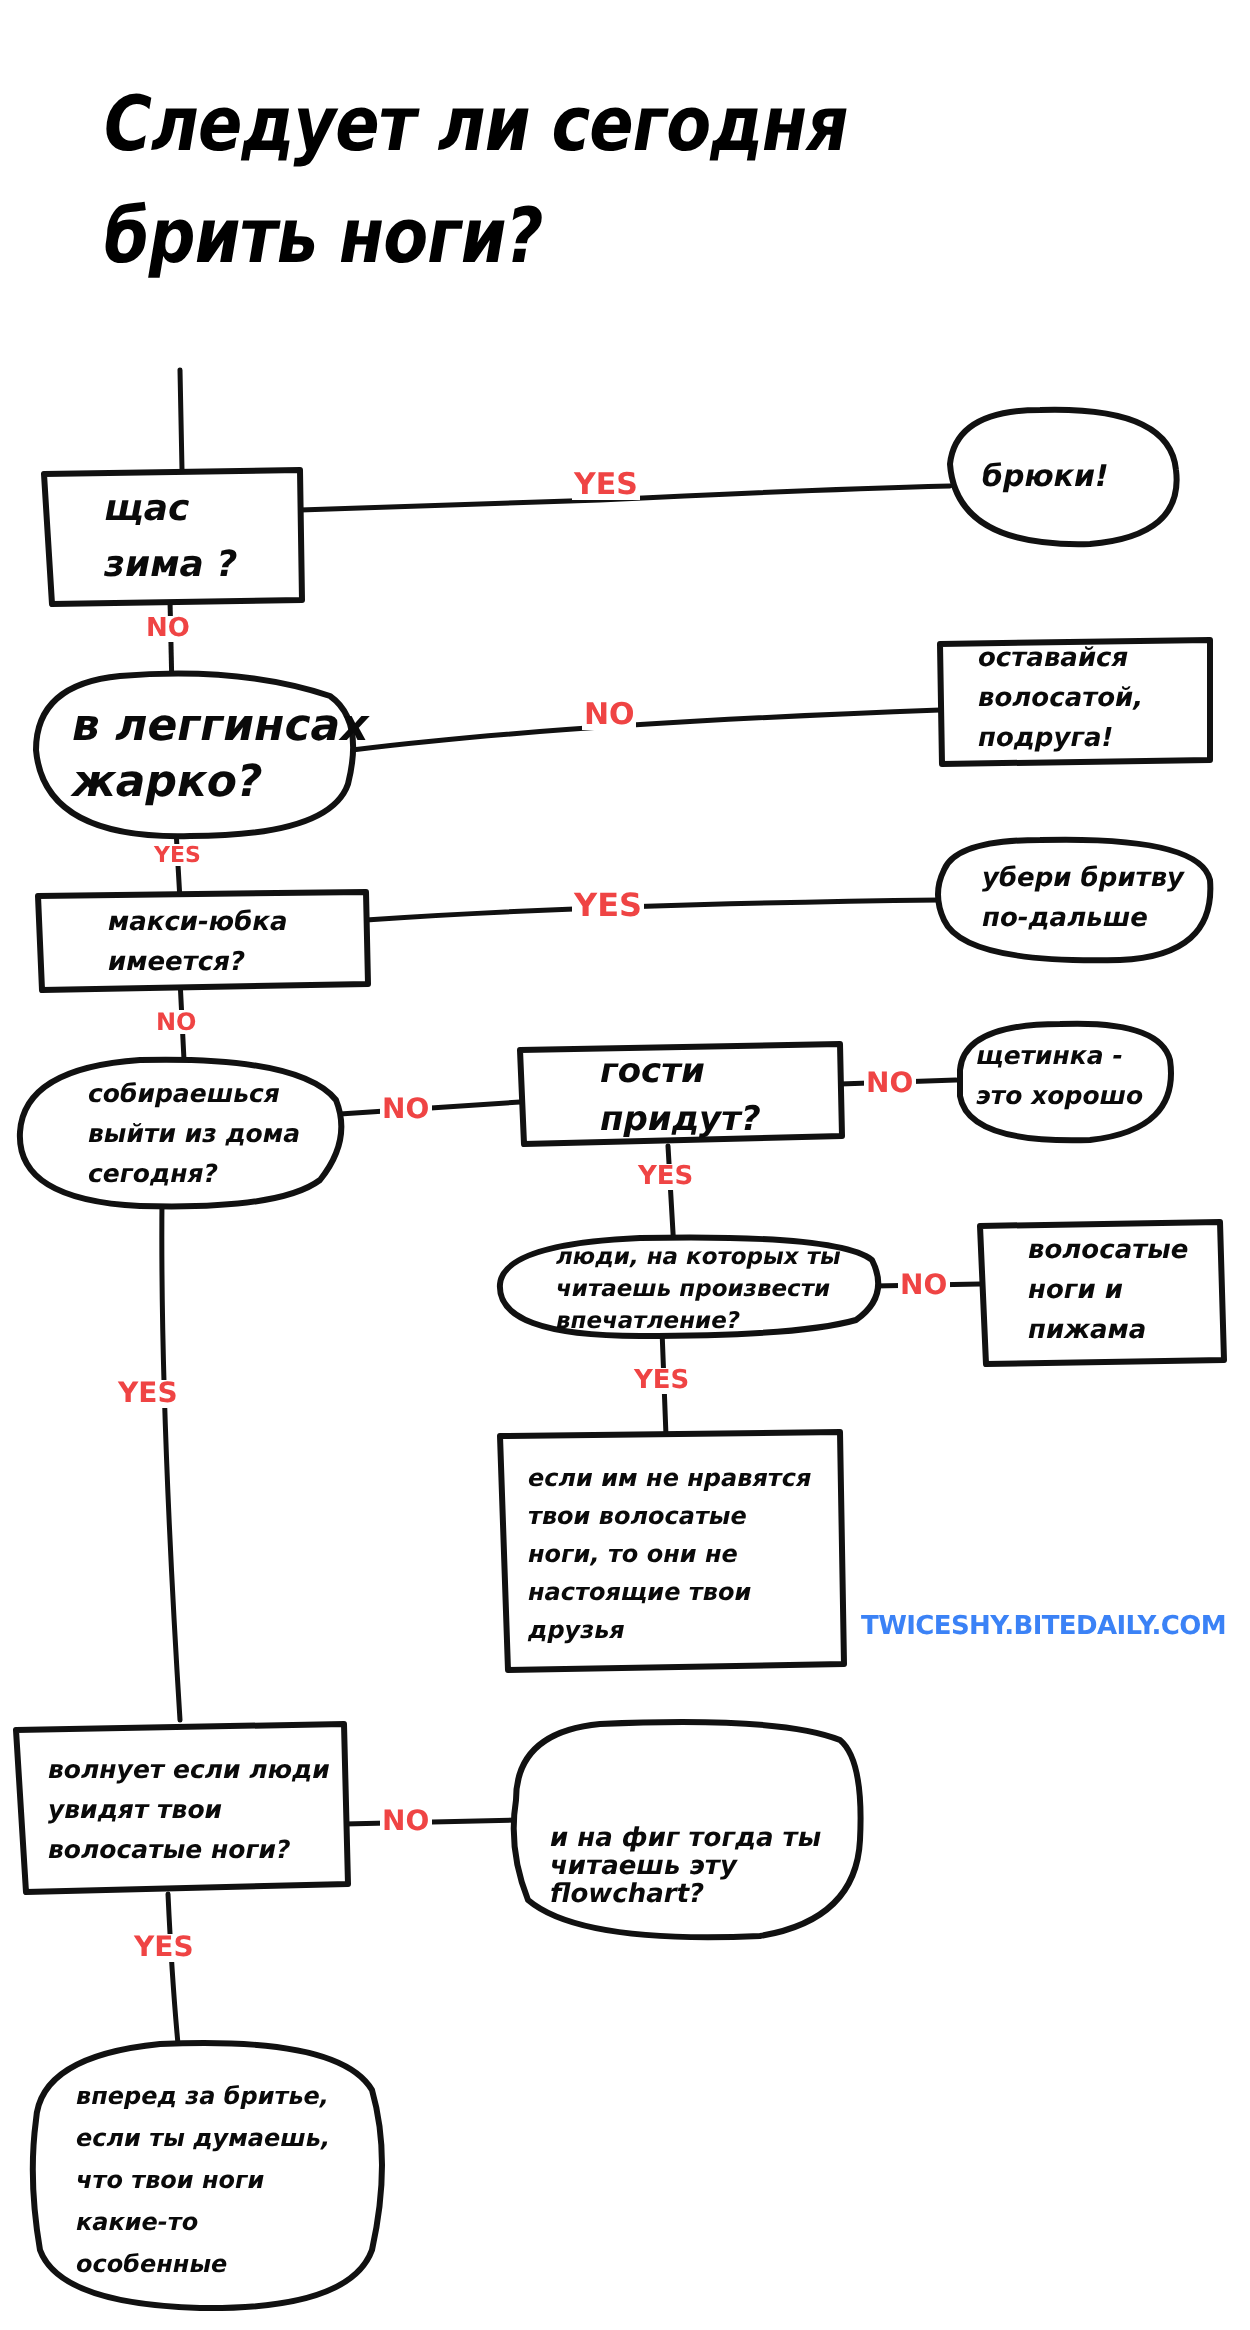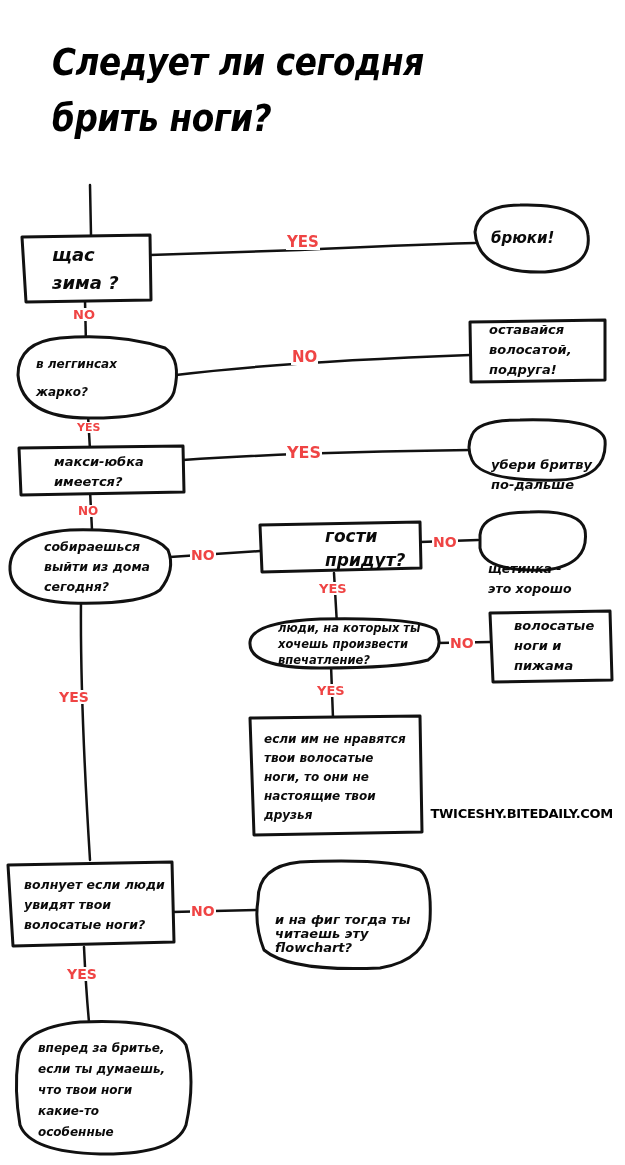--- a/index.html
+++ b/index.html
@@ -19,21 +19,21 @@
       font-weight: bold; color: #0a0a0a; white-space: pre-line;
       transform-origin: left top;
     }
     .edge-label {
       position: absolute; font-family: "DejaVu Sans", sans-serif; font-weight: bold;
       color: #ef4444; background: #fff; padding: 0 1px; line-height: 1;
     }
     .credit {
       position: absolute; right: 12px; bottom: 8px;
       font-family: "DejaVu Sans", sans-serif; font-weight: bold; font-size: 13px;
-      letter-spacing: -0.3px; color: #000000;
+      letter-spacing: -0.3px; color: #3b82f6;
     }
   </style>
 </head>
 <body>
 
 <div id="canvas">
 
   <svg class="lines" width="625" height="1165" viewBox="0 0 625 1165">
 
     <path class="wire" d="M90 185 L91 235"></path>
@@ -70,38 +70,38 @@
   </svg>
 
   <div class="title">
     <div>Следует ли сегодня</div>
     <div>брить ноги?</div>
   </div>
 
   <div class="node-text" style="left:52px; top:241px; font-size:18px; line-height:28px;">щас
 зима ?</div>
   <div class="node-text" style="left:491px; top:226px; font-size:15px; line-height:24px;">брюки!</div>
-  <div class="node-text" style="left:36px; top:350px; font-size:12px; line-height:28px;">в леггинсах
+  <div class="node-text" style="left:36px; top:350px; font-size:22px; line-height:28px;">в леггинсах
 жарко?</div>
   <div class="node-text" style="left:489px; top:320px; font-size:13px; line-height:20px;">оставайся
 волосатой,
 подруга!</div>
   <div class="node-text" style="left:54px; top:452px; font-size:13px; line-height:20px;">макси-юбка
 имеется?</div>
-  <div class="node-text" style="left:491px; top:430px; font-size:13px; line-height:20px;margin-top:25px;">убери бритву
+  <div class="node-text" style="left:491px; top:430px; font-size:13px; line-height:20px;">убери бритву
 по-дальше</div>
   <div class="node-text" style="left:44px; top:537px; font-size:12.5px; line-height:20px;">собираешься
 выйти из дома
 сегодня?</div>
-  <div class="node-text" style="left:300px; top:524px; font-size:17px; line-height:24px;margin-left:25px;">гости
+  <div class="node-text" style="left:300px; top:524px; font-size:17px; line-height:24px;">гости
 придут?</div>
-  <div class="node-text" style="left:488px; top:518px; font-size:12.5px; line-height:20px;margin-top:41px;">щетинка -
+  <div class="node-text" style="left:488px; top:518px; font-size:12.5px; line-height:20px;">щетинка -
 это хорошо</div>
   <div class="node-text" style="left:278px; top:620px; font-size:11.5px; line-height:16px;">люди, на которых ты
-хочешь произвести
+читаешь произвести
 впечатление?</div>
   <div class="node-text" style="left:514px; top:616px; font-size:13px; line-height:20px;">волосатые
 ноги и
 пижама</div>
   <div class="node-text" style="left:264px; top:730px; font-size:12px; line-height:19px;">если им не нравятся
 твои волосатые
 ноги, то они не
 настоящие твои
 друзья</div>
   <div class="node-text" style="left:24px; top:875px; font-size:12.5px; line-height:20px;">волнует если люди

